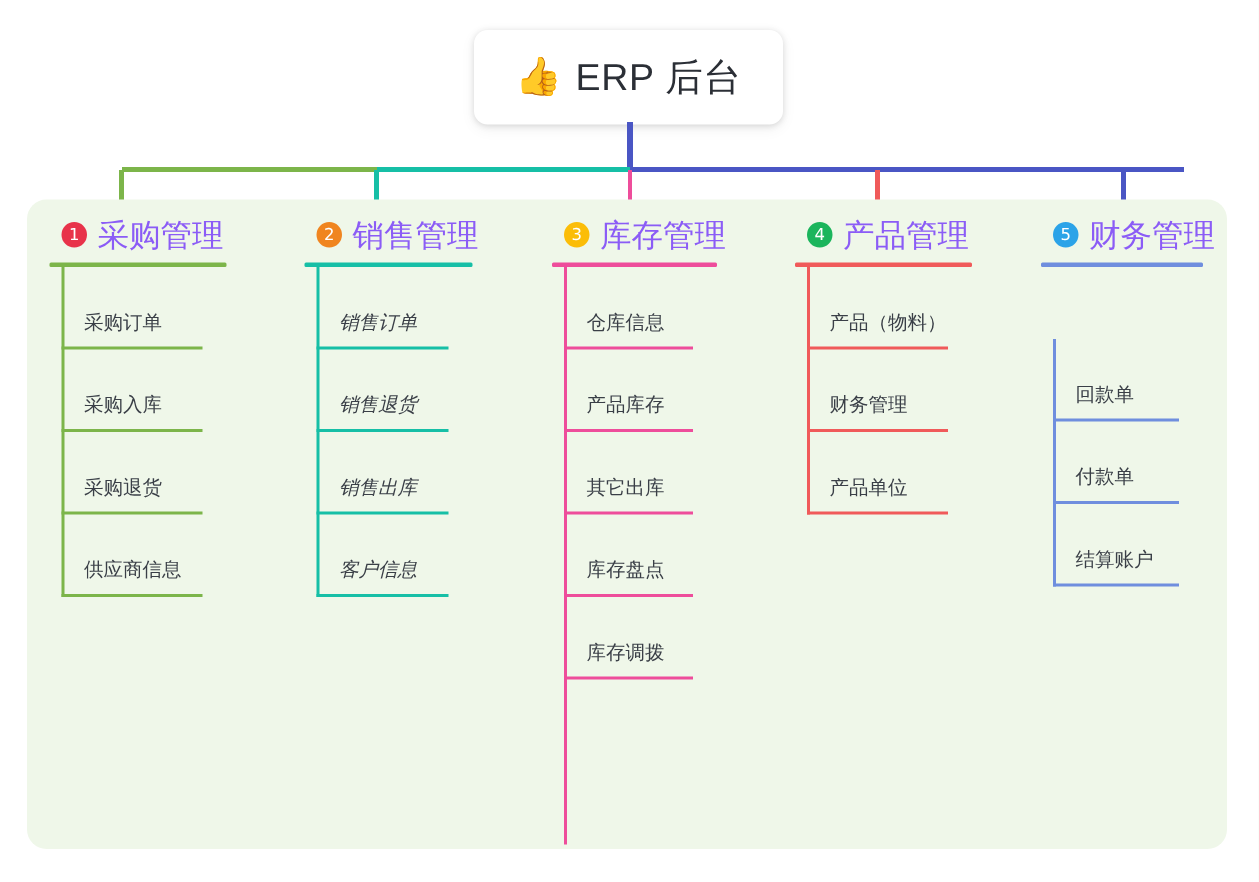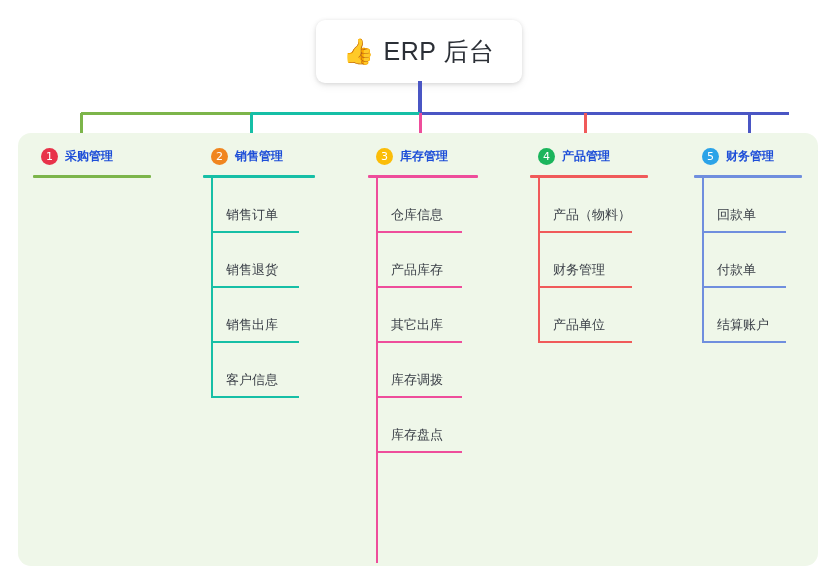--- a/index.html
+++ b/index.html
@@ -31,21 +31,21 @@
   }
 
   
   .column{position:absolute;top:143px;}
   .col-head{display:flex;align-items:center;gap:7px;height:27px;padding-left:8px;white-space:nowrap;}
   .badge{
     width:17px;height:17px;border-radius:50%;flex:0 0 17px;
     color:#fff;font-size:11px;line-height:17px;text-align:center;
     font-family:"DejaVu Sans",sans-serif;
   }
-  .col-title{font-size:12px;color:#1d4ed8;font-weight:700;}
+  .col-title{font-size:21px;color:#8b5cf6;font-weight:400;}
   .head-rule{height:3px;margin-top:5px;border-radius:1px;}
 
   .items{position:relative;margin-top:0;}
   .spine{position:absolute;left:8px;top:0;width:2px;}
   .leaf{position:relative;height:55px;}
   .leaf-text{
     position:absolute;left:23px;bottom:9px;font-size:13px;color:#3a3f47;white-space:nowrap;
   }
   .leaf-rule{position:absolute;left:8px;bottom:0;height:1.6px;}
 </style>
@@ -73,28 +73,47 @@
 
   <div id="panel"></div>
 
   <div id="columns">
       <div class="column" style="left: 33px; width: 118px;">
         <div class="col-head">
           <span class="badge" style="background: rgb(232, 51, 74);">1</span>
           <span class="col-title">采购管理</span>
         </div>
         <div class="head-rule" style="background: rgb(124, 181, 74); width: 118px;"></div>
+        <div class="items" style="height: 220px;">
+          <div class="spine" style="background: rgb(124, 181, 74); height: 220px;"></div>
+          <div class="leaf">
+            <span class="leaf-text">采购订单</span>
+            <span class="leaf-rule" style="background: rgb(124, 181, 74); width: 94px;"></span>
+          </div>
+          <div class="leaf">
+            <span class="leaf-text">采购入库</span>
+            <span class="leaf-rule" style="background: rgb(124, 181, 74); width: 94px;"></span>
+          </div>
+          <div class="leaf">
+            <span class="leaf-text">采购退货</span>
+            <span class="leaf-rule" style="background: rgb(124, 181, 74); width: 94px;"></span>
+          </div>
+          <div class="leaf">
+            <span class="leaf-text">供应商信息</span>
+            <span class="leaf-rule" style="background: rgb(124, 181, 74); width: 94px;"></span>
+          </div>
+        </div>
       </div>
       <div class="column" style="left: 203px; width: 112px;">
         <div class="col-head">
           <span class="badge" style="background: rgb(240, 133, 31);">2</span>
           <span class="col-title">销售管理</span>
         </div>
         <div class="head-rule" style="background: rgb(22, 191, 166); width: 112px;"></div>
-        <div class="items" style="height: 181px;">
+        <div class="items" style="height: 181px; font-style: italic;">
           <div class="spine" style="background: rgb(22, 191, 166); height: 220px;"></div>
           <div class="leaf">
             <span class="leaf-text">销售订单</span>
             <span class="leaf-rule" style="background: rgb(22, 191, 166); width: 88px;"></span>
           </div>
           <div class="leaf">
             <span class="leaf-text">销售退货</span>
             <span class="leaf-rule" style="background: rgb(22, 191, 166); width: 88px;"></span>
           </div>
           <div class="leaf">
@@ -121,25 +140,25 @@
           </div>
           <div class="leaf">
             <span class="leaf-text">产品库存</span>
             <span class="leaf-rule" style="background: rgb(238, 77, 155); width: 86px;"></span>
           </div>
           <div class="leaf">
             <span class="leaf-text">其它出库</span>
             <span class="leaf-rule" style="background: rgb(238, 77, 155); width: 86px;"></span>
           </div>
           <div class="leaf">
+            <span class="leaf-text">库存盘点</span>
+            <span class="leaf-rule" style="background: rgb(238, 77, 155); width: 86px;"></span>
+          </div>
+          <div class="leaf">
             <span class="leaf-text">库存调拨</span>
-            <span class="leaf-rule" style="background: rgb(238, 77, 155); width: 86px;"></span>
-          </div>
-          <div class="leaf">
-            <span class="leaf-text">库存盘点</span>
             <span class="leaf-rule" style="background: rgb(238, 77, 155); width: 86px;"></span>
           </div>
         </div>
       </div>
       <div class="column" style="left: 530px; width: 118px;">
         <div class="col-head">
           <span class="badge" style="background: rgb(27, 181, 92);">4</span>
           <span class="col-title">产品管理</span>
         </div>
         <div class="head-rule" style="background: rgb(240, 90, 90); width: 118px;"></div>
@@ -158,21 +177,21 @@
             <span class="leaf-rule" style="background: rgb(240, 90, 90); width: 94px;"></span>
           </div>
         </div>
       </div>
       <div class="column" style="left: 694px; width: 108px;">
         <div class="col-head">
           <span class="badge" style="background: rgb(43, 163, 232);">5</span>
           <span class="col-title">财务管理</span>
         </div>
         <div class="head-rule" style="background: rgb(111, 142, 222); width: 108px;"></div>
-        <div class="items" style="height: 148px;">
+        <div class="items" style="height: 148px; margin-top: 48px;">
           <div class="spine" style="background: rgb(111, 142, 222); height: 165px;"></div>
           <div class="leaf">
             <span class="leaf-text">回款单</span>
             <span class="leaf-rule" style="background: rgb(111, 142, 222); width: 84px;"></span>
           </div>
           <div class="leaf">
             <span class="leaf-text">付款单</span>
             <span class="leaf-rule" style="background: rgb(111, 142, 222); width: 84px;"></span>
           </div>
           <div class="leaf">

